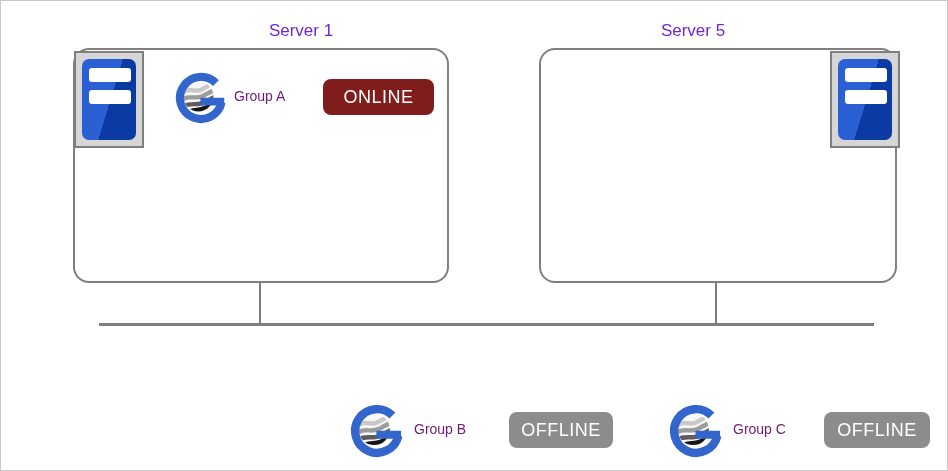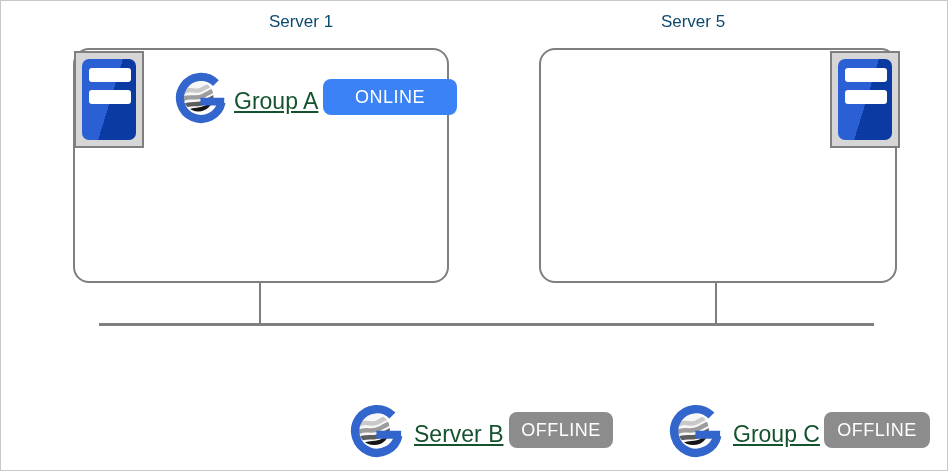--- a/index.html
+++ b/index.html
@@ -3,21 +3,21 @@
 <meta charset="utf-8">
 <style>
   html,body{margin:0;padding:0;background:#ffffff;}
   body{font-family:"Liberation Sans", sans-serif;}
   .canvas{
     position:relative;width:946px;height:469px;background:#ffffff;
     border:1px solid #c8c8c8;overflow:hidden;
   }
   .server-title{
     position:absolute;width:200px;text-align:center;
-    font-size:17px;color:#0c4a6e;top:11px;
+    font-size:17px;color:#6d28d9;top:20px;
   }
   .server-box{
     position:absolute;top:47px;height:235px;border:2px solid #7f7f7f;
     border-radius:16px;background:#ffffff;box-sizing:border-box;
   }
   
   .server-icon{
     position:absolute;width:70px;height:97px;background:#d6d6d6;
     border:2px solid #7f7f7f;box-sizing:border-box;
   }
@@ -26,21 +26,21 @@
     background:linear-gradient(107deg,#2b60d5 52%,#0c3aa3 52%);
   }
   .server-bar{
     position:absolute;left:7px;width:42px;height:14px;background:#ffffff;border-radius:3px;
   }
   .server-bar.b1{top:9px;}
   .server-bar.b2{top:31px;}
   
   .ag-icon{position:absolute;}
   .group-label{
-    position:absolute;font-size:23px;color:#14532d;white-space:nowrap;text-decoration:underline;
+    position:absolute;font-size:14px;color:#701a75;white-space:nowrap;
   }
   .badge{
     position:absolute;height:36px;border-radius:8px;color:#ffffff;
     font-size:18px;display:flex;align-items:center;justify-content:center;
     letter-spacing:0.5px;box-sizing:border-box;
   }
   .badge.online{background:#689b00;}
   .badge.offline{background:#8c8c8c;text-align:right;}
   
   .vline{position:absolute;width:2px;background:#7f7f7f;}
@@ -86,30 +86,30 @@
     <div class="server-tower">
       <div class="server-bar b1"></div>
       <div class="server-bar b2"></div>
     </div>
   </div>
 
   <svg class="ag-icon" style="left:173px;top:70px;" width="54" height="54">
       <use href="#agIcon"></use>
     </svg>
   <div class="group-label" style="left:233px;top:87px;">Group A</div>
-  <div class="badge online" style="left: 322px; top: 78px; width: 134px; background-color: #3b82f6;">ONLINE</div>
+  <div class="badge online" style="left: 322px; top: 78px; width: 111px; background-color: #7f1d1d;">ONLINE</div>
 
   <div class="vline" style="left:258px;top:281px;height:42px;"></div>
   <div class="vline" style="left:714px;top:281px;height:42px;"></div>
   <div class="busline" style="left:98px;top:322px;width:775px;"></div>
 
   <svg class="ag-icon" style="left:348px;top:402px;" width="56" height="56">
       <use href="#agIcon"></use>
     </svg>
-  <div class="group-label" style="left:413px;top:420px;">Server B</div>
+  <div class="group-label" style="left:413px;top:420px;">Group B</div>
   <div class="badge offline" style="left: 508px; top: 411px; width: 104px; background-color: rgb(140, 140, 140);">OFFLINE</div>
 
   <svg class="ag-icon" style="left:667px;top:402px;" width="56" height="56">
       <use href="#agIcon"></use>
     </svg>
   <div class="group-label" style="left:732px;top:420px;">Group C</div>
   <div class="badge offline" style="left: 823px; top: 411px; width: 106px; background-color: rgb(140, 140, 140);">OFFLINE</div>
 
 </div>
 

